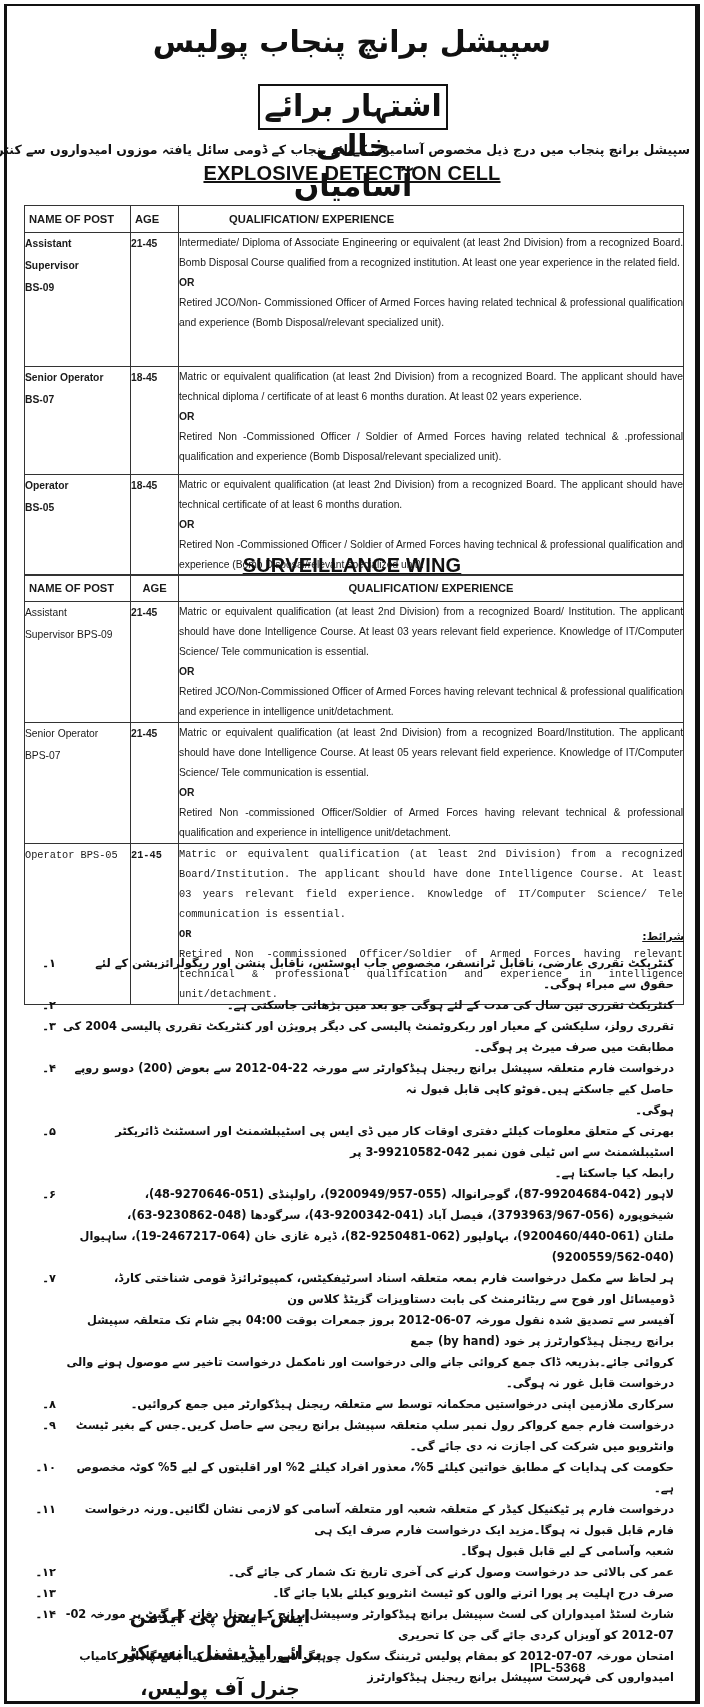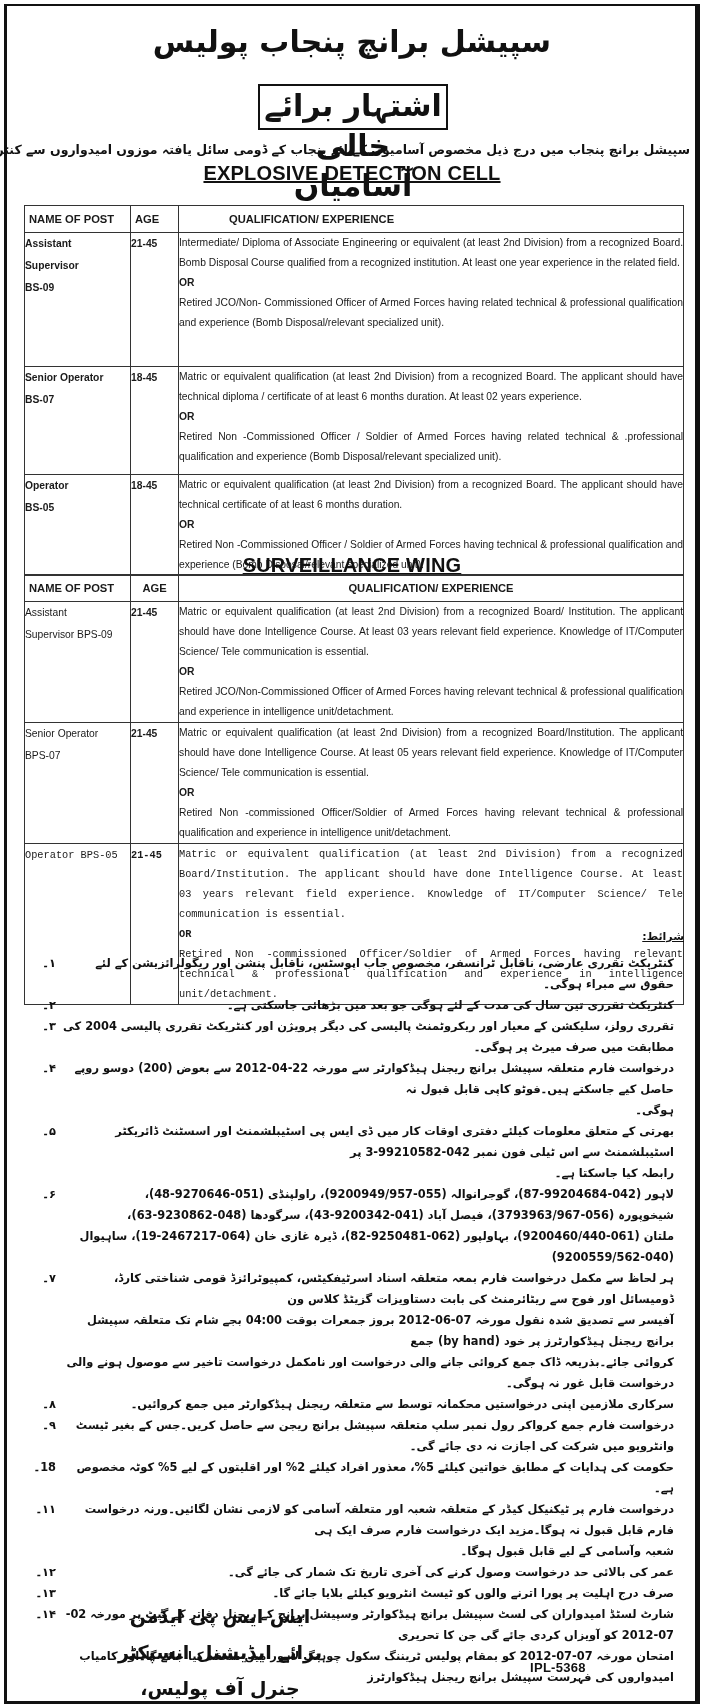--- a/index.html
+++ b/index.html
@@ -236,21 +236,21 @@
         <span class="line">سرکاری ملازمین اپنی درخواستیں محکمانہ توسط سے متعلقہ ریجنل ہیڈکوارٹر میں جمع کروائیں۔</span>
       </span>
     </div>
     <div class="cond">
       <span class="num">۹۔</span>
       <span class="txt">
         <span class="line">درخواست فارم جمع کرواکر رول نمبر سلپ متعلقہ سپیشل برانچ ریجن سے حاصل کریں۔جس کے بغیر ٹیسٹ وانٹرویو میں شرکت کی اجازت نہ دی جائے گی۔</span>
       </span>
     </div>
     <div class="cond">
-      <span class="num">18۔</span>
+      <span class="num">۱۰۔</span>
       <span class="txt">
         <span class="line">حکومت کی ہدایات کے مطابق خواتین کیلئے 5%، معذور افراد کیلئے 2% اور اقلیتوں کے لیے 5% کوٹہ مخصوص ہے۔</span>
       </span>
     </div>
     <div class="cond">
       <span class="num">۱۱۔</span>
       <span class="txt">
         <span class="line">درخواست فارم پر ٹیکنیکل کیڈر کے متعلقہ شعبہ اور متعلقہ آسامی کو لازمی نشان لگائیں۔ورنہ درخواست فارم قابل قبول نہ ہوگا۔مزید ایک درخواست فارم صرف ایک ہی</span>
         <span class="line">شعبہ وآسامی کے لیے قابل قبول ہوگا۔</span>
       </span>

